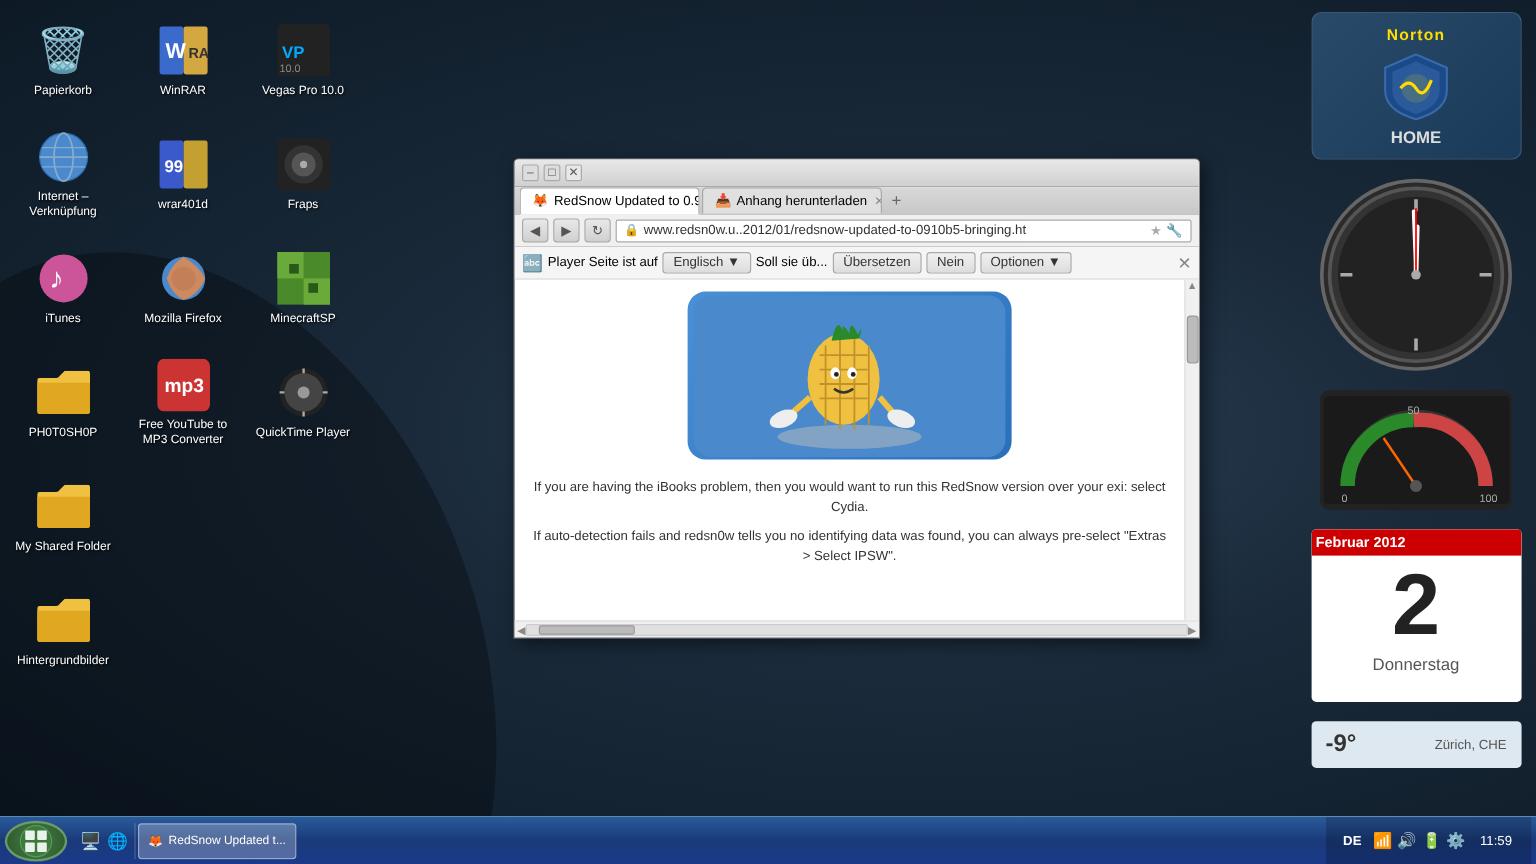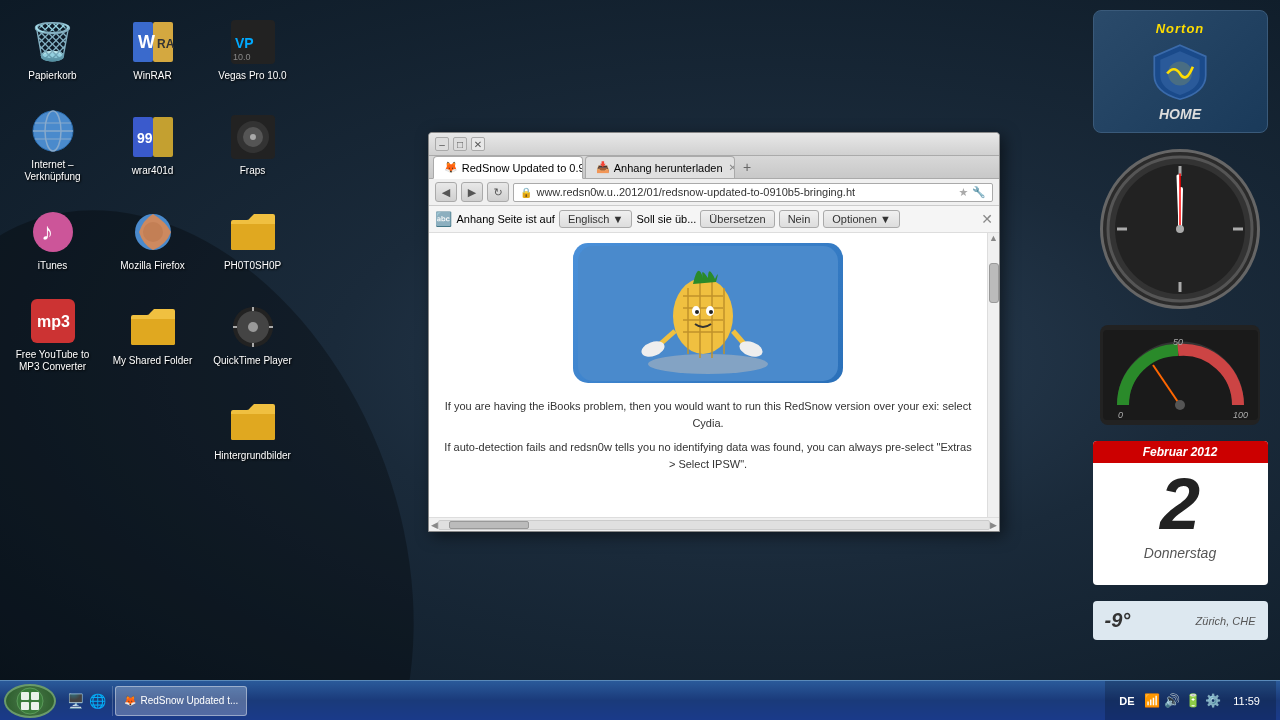--- a/index.html
+++ b/index.html
@@ -88,21 +88,20 @@
       position: absolute;
       top: 0;
       right: 0;
       width: 200px;
       height: 680px;
       display: flex;
       flex-direction: column;
       align-items: center;
       padding: 10px;
       gap: 16px;
-      font-style: italic;
     }
 
     .norton-widget {
       width: 175px;
       background: linear-gradient(135deg, #2a4a6a 0%, #1a3a5a 100%);
       border: 1px solid #3a5a7a;
       border-radius: 8px;
       padding: 10px;
       display: flex;
       flex-direction: column;
@@ -160,21 +159,21 @@
     .calendar-widget {
       width: 175px;
       background: white;
       border-radius: 4px;
       overflow: hidden;
     }
 
     .calendar-header {
       background: #c00;
       color: white;
-      text-align: center;
+      text-align: left;
       padding: 4px;
       font-size: 12px;
       font-weight: bold;
     }
 
     .calendar-date {
       text-align: center;
       font-size: 72px;
       font-weight: bold;
       color: #222;
@@ -623,60 +622,72 @@
             <circle cx="22" cy="22" r="18" fill="#4a8acc"></circle>
             <circle cx="22" cy="22" r="10" fill="#1a5a9a"></circle>
             <path d="M22 4 Q35 12 40 22 Q35 35 22 40 Q12 35 8 22 Q12 10 22 4" fill="#e84" opacity="0.8"></path>
           </svg>
         </div>
         <div class="icon-label">Mozilla Firefox</div>
       </div>
 
       <div class="desktop-icon">
         <div class="icon-img">
+          <svg width="44" height="44" viewBox="0 0 44 44">
+            <rect width="44" height="44" fill="#4a8a2a"></rect>
+            <rect x="0" y="0" width="22" height="22" fill="#6aaa3a"></rect>
+            <rect x="22" y="22" width="22" height="22" fill="#6aaa3a"></rect>
+            <rect x="10" y="10" width="8" height="8" fill="#2a5a1a"></rect>
+            <rect x="26" y="26" width="8" height="8" fill="#2a5a1a"></rect>
+          </svg>
+        </div>
+        <div class="icon-label">MinecraftSP</div>
+      </div>
+      <div class="desktop-icon">
+        <div class="icon-img">
           <svg width="44" height="36" viewBox="0 0 44 36">
             <path d="M0 8 Q0 6 2 6 L16 6 Q18 6 19 4 L23 0 L42 0 Q44 0 44 2 L44 34 Q44 36 42 36 L2 36 Q0 36 0 34 Z" fill="#f0c040"></path>
             <path d="M0 10 L44 10 L44 34 Q44 36 42 36 L2 36 Q0 36 0 34 Z" fill="#e0a820"></path>
           </svg>
         </div>
         <div class="icon-label">PH0T0SH0P</div>
       </div>
 
       <div class="desktop-icon">
         <div class="icon-img">
           <svg width="44" height="44" viewBox="0 0 44 44">
             <rect width="44" height="44" rx="6" fill="#cc3333"></rect>
             <text x="6" y="28" font-size="16" fill="white" font-weight="bold">mp3</text>
           </svg>
         </div>
         <div class="icon-label">Free YouTube to MP3 Converter</div>
       </div>
-      <div class="desktop-icon">
-        <div class="icon-img">
-          <svg width="44" height="36" viewBox="0 0 44 36">
-            <path d="M0 8 Q0 6 2 6 L16 6 Q18 6 19 4 L23 0 L42 0 Q44 0 44 2 L44 34 Q44 36 42 36 L2 36 Q0 36 0 34 Z" fill="#f0c040"></path>
-            <path d="M0 10 L44 10 L44 34 Q44 36 42 36 L2 36 Q0 36 0 34 Z" fill="#e0a820"></path>
-          </svg>
-        </div>
-        <div class="icon-label">My Shared Folder</div>
-      </div>
-
       <div class="desktop-icon">
         <div class="icon-img">
           <svg width="44" height="44" viewBox="0 0 44 44">
             <circle cx="22" cy="22" r="20" fill="#222"></circle>
             <circle cx="22" cy="22" r="16" fill="#444"></circle>
             <circle cx="22" cy="22" r="5" fill="#999"></circle>
             <line x1="22" y1="6" x2="22" y2="2" stroke="#aaa" stroke-width="2"></line>
             <line x1="22" y1="38" x2="22" y2="42" stroke="#aaa" stroke-width="2"></line>
             <line x1="6" y1="22" x2="2" y2="22" stroke="#aaa" stroke-width="2"></line>
             <line x1="38" y1="22" x2="42" y2="22" stroke="#aaa" stroke-width="2"></line>
           </svg>
         </div>
         <div class="icon-label">QuickTime Player</div>
+      </div>
+
+      <div class="desktop-icon">
+        <div class="icon-img">
+          <svg width="44" height="36" viewBox="0 0 44 36">
+            <path d="M0 8 Q0 6 2 6 L16 6 Q18 6 19 4 L23 0 L42 0 Q44 0 44 2 L44 34 Q44 36 42 36 L2 36 Q0 36 0 34 Z" fill="#f0c040"></path>
+            <path d="M0 10 L44 10 L44 34 Q44 36 42 36 L2 36 Q0 36 0 34 Z" fill="#e0a820"></path>
+          </svg>
+        </div>
+        <div class="icon-label">My Shared Folder</div>
       </div>
 
       <div class="desktop-icon" style="visibility:hidden;"></div>
       <div class="desktop-icon" style="visibility:hidden;"></div>
 
       <div class="desktop-icon">
         <div class="icon-img">
           <svg width="44" height="36" viewBox="0 0 44 36">
             <path d="M0 8 Q0 6 2 6 L16 6 Q18 6 19 4 L23 0 L42 0 Q44 0 44 2 L44 34 Q44 36 42 36 L2 36 Q0 36 0 34 Z" fill="#f0c040"></path>
             <path d="M0 10 L44 10 L44 34 Q44 36 42 36 L2 36 Q0 36 0 34 Z" fill="#e0a820"></path>
@@ -784,21 +795,21 @@
       <div class="address-box">
         <span style="color:#aaa;font-size:10px;">🔒</span>
         <span style="flex:1;">www.redsn0w.u..2012/01/redsnow-updated-to-0910b5-bringing.ht</span>
         <span style="color:#aaa;">★</span>
         <span style="color:#aaa;">🔧</span>
       </div>
     </div>
 
     <div class="translate-bar">
       <span style="font-size:14px;">🔤</span>
-      <span>Anhang Seite ist auf</span>
+      <span>Player Seite ist auf</span>
       <button class="translate-btn">
         <span>Englisch</span> ▼
       </button>
       <span>Soll sie üb...</span>
       <button class="translate-btn">Übersetzen</button>
       <button class="translate-btn">Nein</button>
       <button class="translate-btn">
         <span>Optionen</span> ▼
       </button>
       <span class="translate-close">✕</span>

